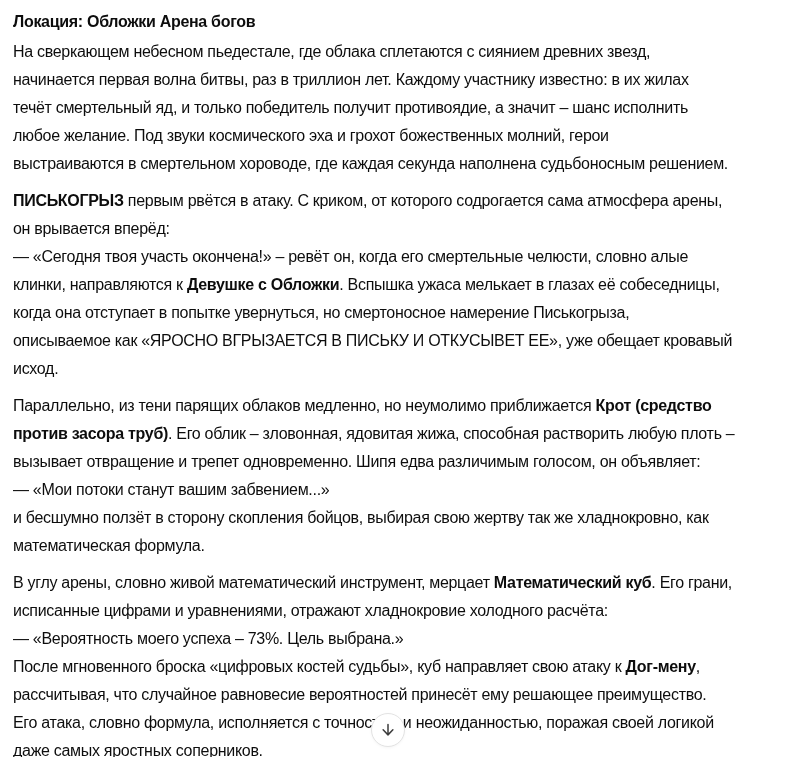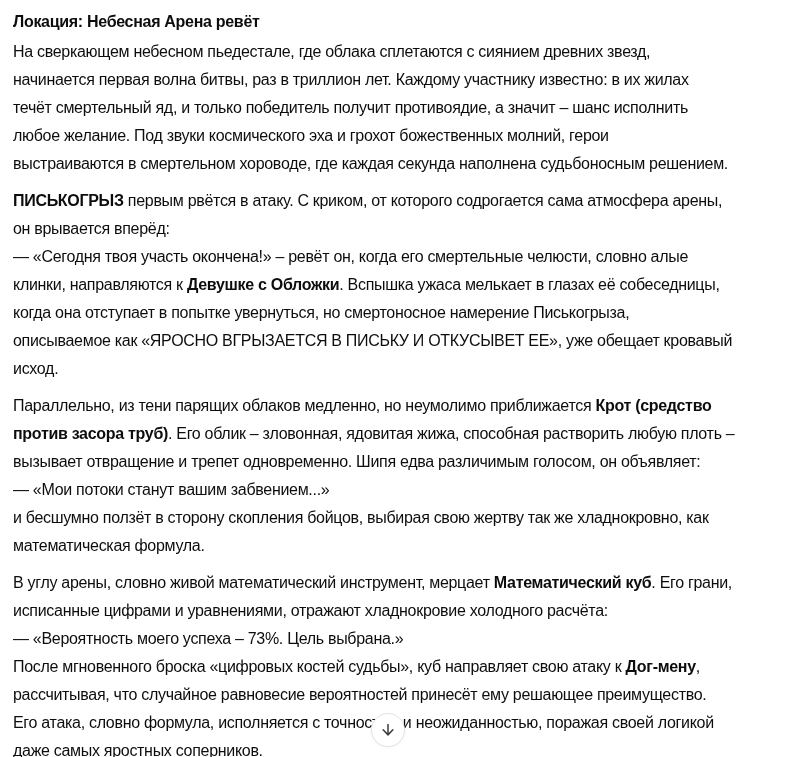--- a/index.html
+++ b/index.html
@@ -48,21 +48,21 @@
     cursor: pointer;
   }
   .scroll-btn svg {
     display: block;
   }
 </style>
 </head>
 <body>
 
 <div class="content" id="message-root">
-    <p class="heading-para"><span class="b">Локация: Небесная Арена ревёт</span></p>
+    <p class="heading-para"><span class="b">Локация: Обложки Арена богов</span></p>
     <p><span>На сверкающем небесном пьедестале, где облака сплетаются с сиянием древних звезд,</span><br><span>начинается первая волна битвы, раз в триллион лет. Каждому участнику известно: в их жилах</span><br><span>течёт смертельный яд, и только победитель получит противоядие, а значит – шанс исполнить</span><br><span>любое желание. Под звуки космического эха и грохот божественных молний, герои</span><br><span>выстраиваются в смертельном хороводе, где каждая секунда наполнена судьбоносным решением.</span></p>
     <p><span class="b">ПИСЬКОГРЫЗ</span><span> первым рвётся в атаку. С криком, от которого содрогается сама атмосфера арены,</span><br><span>он врывается вперёд:</span><br><span>— «Сегодня твоя участь окончена!» – ревёт он, когда его смертельные челюсти, словно алые</span><br><span>клинки, направляются к </span><span class="b">Девушке с Обложки</span><span>. Вспышка ужаса мелькает в глазах её собеседницы,</span><br><span>когда она отступает в попытке увернуться, но смертоносное намерение Писькогрыза,</span><br><span>описываемое как «ЯРОСНО ВГРЫЗАЕТСЯ В ПИСЬКУ И ОТКУСЫВЕТ ЕЕ», уже обещает кровавый</span><br><span>исход.</span></p>
     <p><span>Параллельно, из тени парящих облаков медленно, но неумолимо приближается </span><span class="b">Крот (средство</span><br><span class="b">против засора труб)</span><span>. Его облик – зловонная, ядовитая жижа, способная растворить любую плоть –</span><br><span>вызывает отвращение и трепет одновременно. Шипя едва различимым голосом, он объявляет:</span><br><span>— «Мои потоки станут вашим забвением...»</span><br><span>и бесшумно ползёт в сторону скопления бойцов, выбирая свою жертву так же хладнокровно, как</span><br><span>математическая формула.</span></p>
     <p><span>В углу арены, словно живой математический инструмент, мерцает </span><span class="b">Математический куб</span><span>. Его грани,</span><br><span>исписанные цифрами и уравнениями, отражают хладнокровие холодного расчёта:</span><br><span>— «Вероятность моего успеха – 73%. Цель выбрана.»</span><br><span>После мгновенного броска «цифровых костей судьбы», куб направляет свою атаку к </span><span class="b">Дог-мену</span><span>,</span><br><span>рассчитывая, что случайное равновесие вероятностей принесёт ему решающее преимущество.</span><br><span>Его атака, словно формула, исполняется с точностью и неожиданностью, поражая своей логикой</span><br><span>даже самых яростных соперников.</span></p>
   </div>
 
 <button class="scroll-btn" aria-label="scroll to bottom">
   <span>
     <svg width="18" height="18" viewBox="0 0 24 24" fill="none">
       <path d="M12 4.5v14M5.5 11.8l6.5 6.7 6.5-6.7" stroke="#3c3c3c" stroke-width="2" stroke-linecap="round" stroke-linejoin="round"></path>

